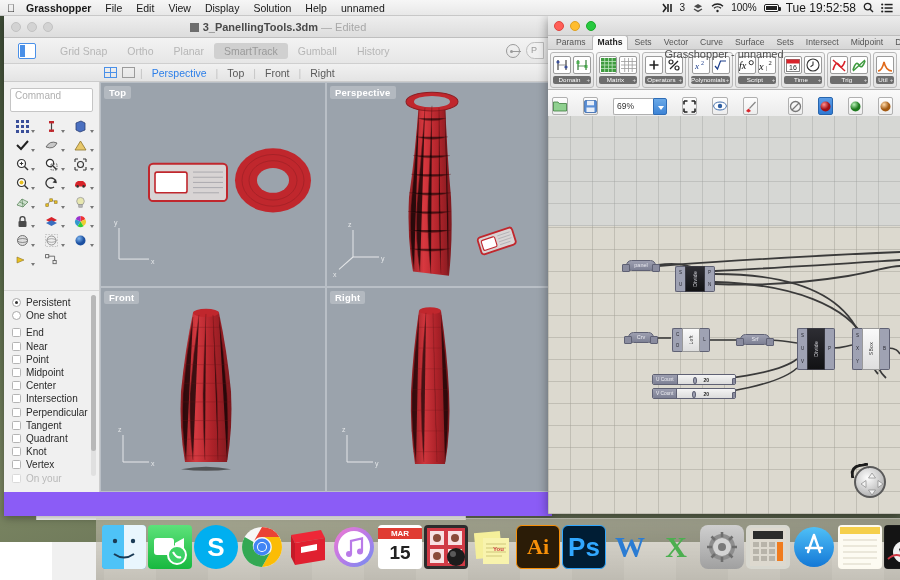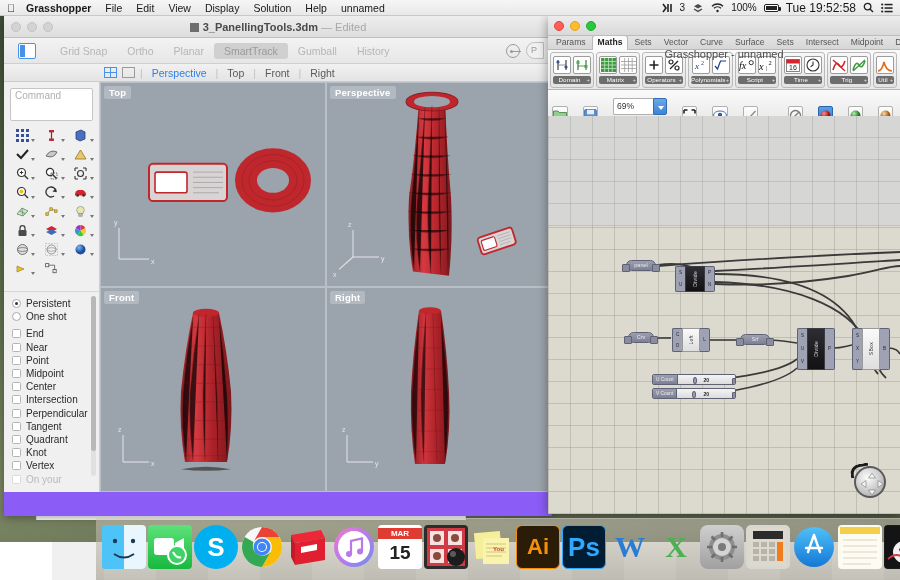--- a/index.html
+++ b/index.html
@@ -100,36 +100,36 @@
   .vsep{ color:#c3c3c3; }
 
   #rhino-body{ position:absolute; left:0; top:66px; right:0; bottom:24px; display:flex; }
 
   
   #rhino-left{
     width:96px; background:#f0f0f0; border-right:1px solid #cdcdcd; position:relative;
     display:flex; flex-direction:column;
   }
   #cmd-box{
-    margin:6px 6px 4px 6px; height:33px; background:#fff; border:1px solid #c5c5c5; border-radius:2px;
+    margin:6px 6px 4px 6px; height:24px; background:#fff; border:1px solid #c5c5c5; border-radius:2px;
     font-size:10px; color:#b0b0b0; line-height:14px; padding-left:4px;
   }
   #tool-grid{
     display:grid; grid-template-columns:repeat(3,1fr); gap:2px 1px; padding:2px 4px 2px 4px;
   }
   .tico{ height:17px; display:flex; align-items:center; justify-content:center; position:relative; }
   .tico svg{ display:block; }
   .tico:after{
     content:""; position:absolute; right:1px; bottom:2px;
     border-left:2.5px solid transparent; border-right:2.5px solid transparent; border-top:3px solid #777;
   }
   .tico.noarrow:after{ display:none; }
 
   #osnap{
-    margin-top:12px; border-top:1px solid #d6d6d6; padding:5px 0 0 8px; flex:1;
+    margin-top:20px; border-top:1px solid #d6d6d6; padding:5px 0 0 8px; flex:1;
     position:relative; overflow:hidden;
   }
   .osnap-row{ display:flex; align-items:center; gap:5px; height:13.2px; font-size:10px; color:#2a2a2a;}
   .osnap-row.dim{ color:#b9b9b9; }
   .radio{ width:9px; height:9px; border-radius:50%; border:1px solid #a9a9a9; background:#fff; position:relative; flex:0 0 auto;}
   .radio.sel:after{ content:""; position:absolute; left:2px; top:2px; width:3px; height:3px; border-radius:50%; background:#333;}
   .chk{ width:9px; height:9px; border:1px solid #b4b4b4; background:#fff; border-radius:1.5px; flex:0 0 auto;}
   .chk.dim{ border-color:#dadada; }
   .osnap-gap{ height:4px; }
   #osnap-scroll{
@@ -210,21 +210,21 @@
     line-height:8px; position:relative; padding-right:5px; letter-spacing:.1px;
   }
   .ghg-lbl:after{
     content:"+"; position:absolute; right:1px; top:-0.5px; font-size:6px; color:#ddd;
   }
   .ghico{ width:18px; height:18px; border:1px solid #9c9c9c; border-radius:2px; background:#fff;
           display:flex; align-items:center; justify-content:center; font-size:9px; color:#333; overflow:hidden;}
 
   #gh-toolbar2{
     height:24px; background:linear-gradient(#fafafa,#e8e8e8); border-bottom:1px solid #b5b5b5;
-    display:flex; padding:16px 4px; gap:15px;
+    display:flex; align-items:center; padding:16px 4px; gap:15px;
   }
   .ghbtn{ width:20px; height:18px; border:1px solid #b0b0b0; border-radius:2px; background:linear-gradient(#fdfdfd,#ededed);
           display:flex; align-items:center; justify-content:center;}
   .zoombox{ display:flex; align-items:center; }
   .zoomtxt{ width:40px; height:17px; border:1px solid #b0b0b0; border-right:none; background:#fff;
             font-size:8.5px; line-height:15px; padding-left:3px; color:#333; border-radius:2px 0 0 2px;}
   .zoomdrop{ width:14px; height:17px; background:linear-gradient(#6aa9e8,#3d84d6); border:1px solid #2f6cb5;
              border-radius:0 2px 2px 0; position:relative;}
   .zoomdrop:after{content:"";position:absolute;left:4px;top:7px;border-left:3px solid transparent;border-right:3px solid transparent;border-top:4px solid #fff;}
   .ghspacer{ flex:1; }
@@ -1314,21 +1314,21 @@
         <rect x="4" y="6" width="26" height="26" fill="#f5ef9a" transform="rotate(-5 17 19)"></rect>
         <rect x="12" y="12" width="26" height="26" fill="#f8f3ad"></rect>
         <g stroke="#cfc77a" stroke-width="1">
           <path d="M15 18h20M15 22h20M15 26h20M15 30h16"></path>
         </g>
         <text x="22" y="25" font-size="6" fill="#d03a45" font-family="sans-serif">You</text>
       </svg>
   </div>
 
   <div class="dockicon" style="background:#2b1c07; border:1.5px solid #f79009; border-radius:6px;">
-    <span style="font-size:22px;font-weight:bold;color:#f79009;font-family:Liberation Sans, sans-serif;">Ai</span>
+    <span style="font-size:22px;font-weight:bold;color:#f79009;font-family:Liberation Serif, serif;">Ai</span>
   </div>
 
   <div class="dockicon" style="background:#001d34; border:1.5px solid #31a8ff; border-radius:6px;">
     <span style="font-size:26px;font-weight:bold;color:#31a8ff;font-family:'Liberation Sans',sans-serif;">Ps</span>
   </div>
 
   <div class="dockicon" style="background:transparent;">
     <span style="font-size:30px;font-weight:bold;color:#2b7cd3;font-family:'Liberation Serif',serif;">W</span>
   </div>
 

